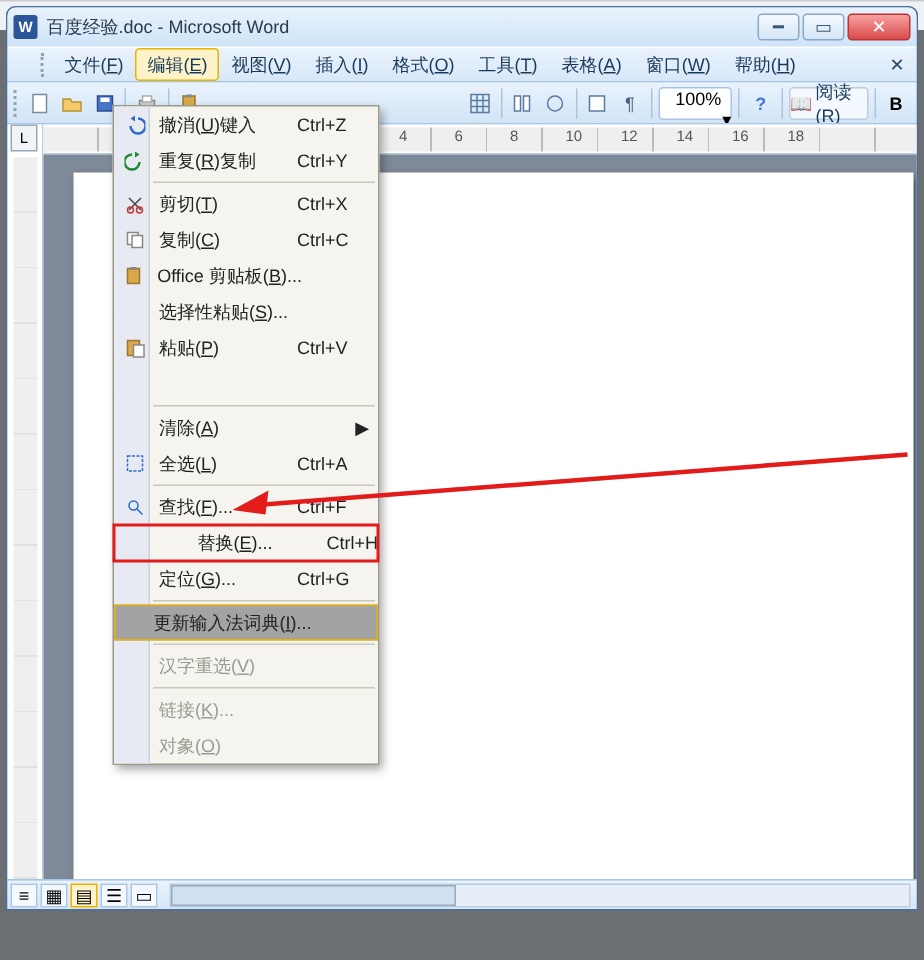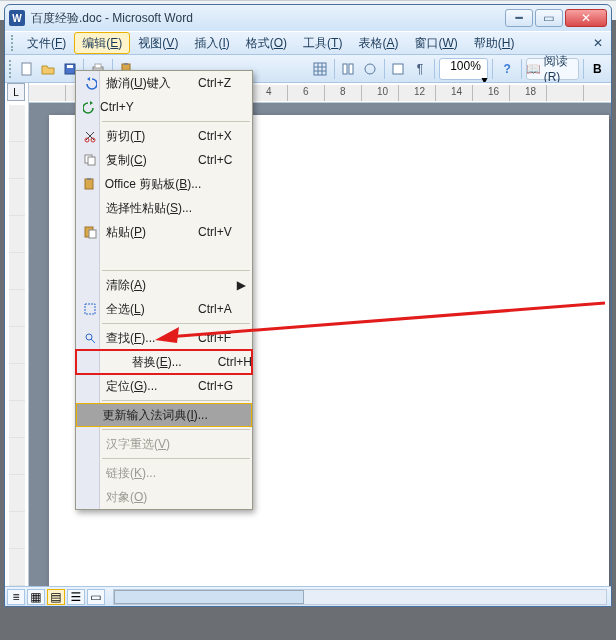--- a/index.html
+++ b/index.html
@@ -8,21 +8,21 @@
 
 .window { position:absolute; left:4px; top:4px; width:608px; height:603px; background:#cfe4f8; border:1px solid #4a6f9b; border-radius:6px 6px 0 0; display:flex; flex-direction:column; }
 .titlebar { height:26px; background:linear-gradient(#e9f2fc,#cfe4f8); display:flex; align-items:center; padding:0 4px; border-radius:6px 6px 0 0; }
 .titlebar .icon { width:16px; height:16px; background:#2b579a; border-radius:2px; margin-right:6px; display:flex; align-items:center; justify-content:center; color:#fff; font-size:10px; font-weight:bold; }
 .titlebar .title { flex:1; color:#2a3b4d; }
 .winbtns { display:flex; gap:2px; }
 .winbtn { width:28px; height:18px; border:1px solid #8aa8c8; border-radius:3px; background:linear-gradient(#f4f9ff,#d6e6f7); display:flex; align-items:center; justify-content:center; color:#3a5a7a; }
 .winbtn.close { width:42px; background:linear-gradient(#f7a0a0,#d94b4b); border-color:#b33; color:#fff; }
 
 
-.menubar { height:24px; background:linear-gradient(#eaf3fd,#d7e7f8); border-top:1px solid #fff; border-bottom:1px solid #a9c5e4; display:flex; align-items:center; padding-left:6px; }
+.menubar { height:24px; background:linear-gradient(#eaf3fd,#d7e7f8); border-top:1px solid #fff; border-bottom:1px solid #a9c5e4; display:flex; align-items:center; padding-left:22px; }
 .menubar .grip { width:4px; height:16px; border-left:2px dotted #8aa; margin-right:4px; }
 .menuitem { padding:3px 7px; color:#1a3a5a; border:1px solid transparent; border-radius:3px; cursor:default; }
 .menuitem u { text-decoration:underline; }
 .menuitem.active { background:#fff3c9; border-color:#e9b200; }
 .menubar .close-doc { margin-left:auto; margin-right:4px; width:18px; height:16px; display:flex; align-items:center; justify-content:center; color:#2a4b6a; }
 
 
 .toolbar { height:28px; background:linear-gradient(#eaf3fd,#d2e4f6); border-bottom:1px solid #a9c5e4; display:flex; align-items:center; padding:0 4px; gap:2px; overflow:hidden; }
 .tbtn { width:22px; height:22px; border:1px solid transparent; border-radius:3px; display:flex; align-items:center; justify-content:center; color:#4a6080; }
 .tbtn svg, .iconcell svg { display:block; }
@@ -217,20 +217,21 @@
         <span class="lbl">撤消(<u>U</u>)键入</span>
         <span class="sc">Ctrl+Z</span>
       </li>
       <li class="">
         <span class="iconcell">
           <svg width="14" height="14">
             <path d="M5 3a5 5 0 1 0 5 5" fill="none" stroke="#1a8a2a" stroke-width="1.6"></path>
             <path d="M10 3l-3-2v4z" fill="#1a8a2a"></path>
           </svg>
         </span>
+        <span class="lbl">重复(<u>R</u>)复制</span>
         <span class="sc">Ctrl+Y</span>
       </li>
       <li class="sep"></li>
       <li class="">
         <span class="iconcell">
           <svg width="14" height="14">
             <path d="M3 3l8 8M11 3l-8 8" stroke="#444"></path>
             <circle cx="4" cy="11" r="2" fill="none" stroke="#c33"></circle>
             <circle cx="10" cy="11" r="2" fill="none" stroke="#c33"></circle>
           </svg>

